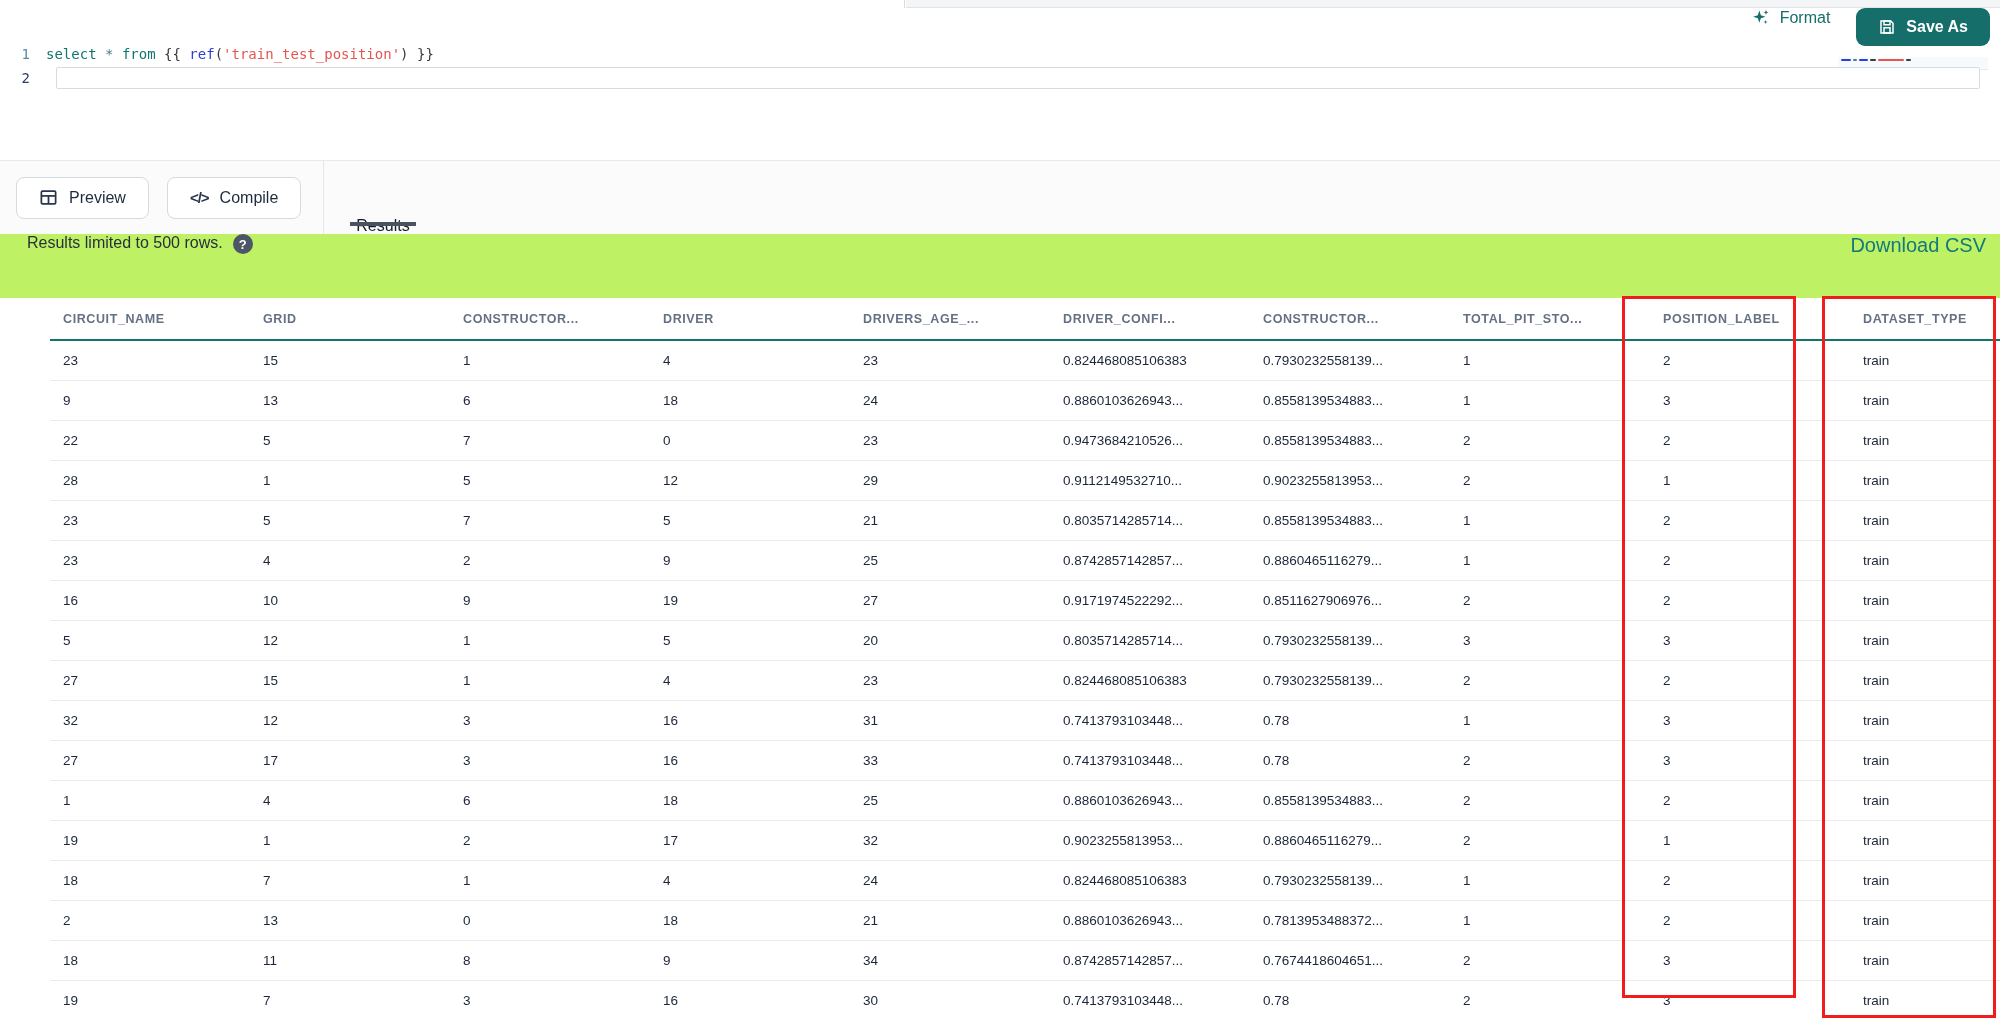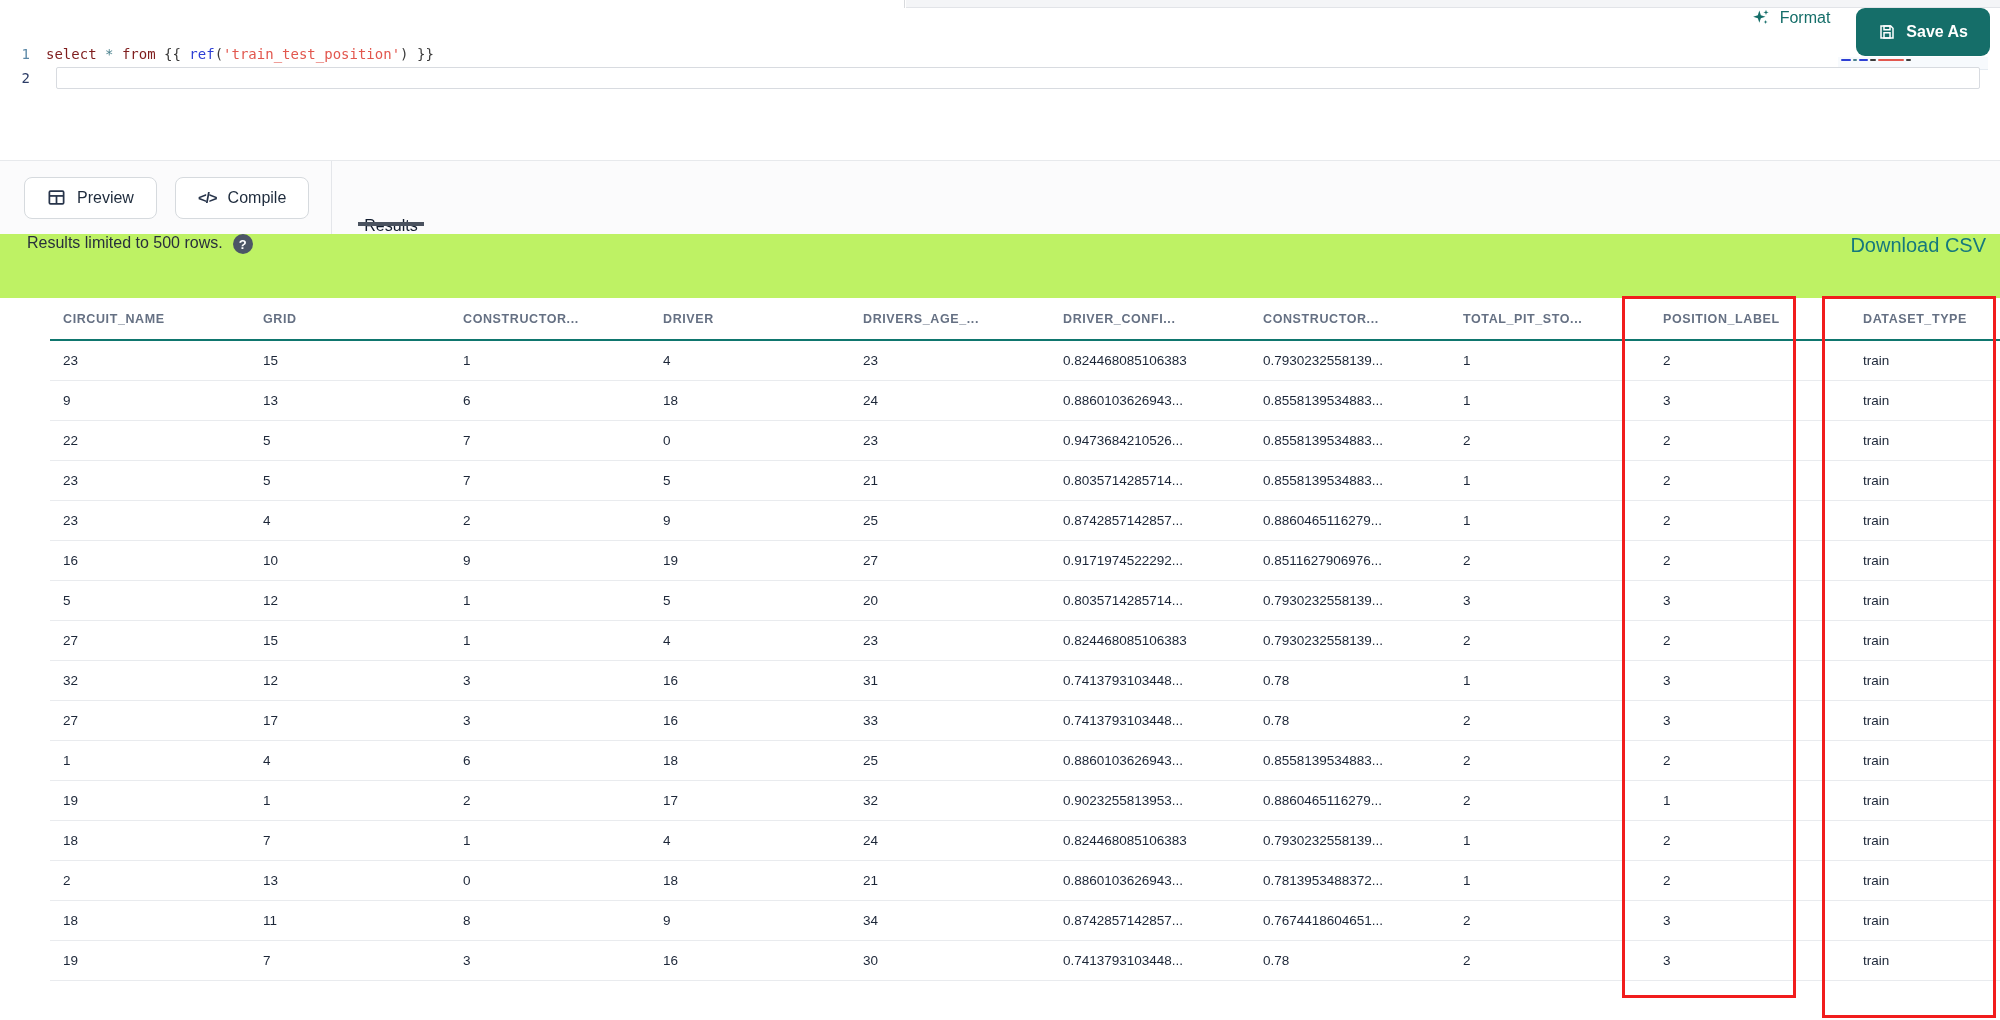--- a/index.html
+++ b/index.html
@@ -10,40 +10,40 @@
   
   .top-strip { position:absolute; left:0; top:0; width:2000px; height:8px; }
   .top-strip .active-seg { position:absolute; left:0; top:0; width:905px; height:8px; background:#fff; border-right:1px solid #d8dadd; }
   .top-strip .rest-seg { position:absolute; left:906px; top:0; right:0; height:8px; background:#f4f5f7; border-bottom:1px solid #e2e4e8; }
 
   
   .editor { position:absolute; left:0; top:8px; width:2000px; height:152px; background:#fff; }
   .editor-actions { position:absolute; top:0; right:10px; height:46px; display:flex; align-items:flex-start; gap:26px; }
   .format-btn { display:flex; align-items:center; gap:9px; color:var(--accent); font-size:16px; cursor:pointer; background:none; border:none; font-family:inherit; }
   .saveas-btn { display:flex; align-items:center; gap:10px; background:var(--accent); color:#fff; font-size:16px; font-weight:bold;
-                border:none; border-radius:9px; height:48px; padding:16px 22px; cursor:pointer; font-family:inherit; }
+                border:none; border-radius:9px; height:38px; padding:16px 22px; cursor:pointer; font-family:inherit; }
   .minimap { position:absolute; top:49px; right:12px; width:150px; height:13px; background:#f7fafd; border-bottom:1px solid #e6ecf2; display:flex; align-items:flex-start; gap:2px; padding:2px 0 0 3px; }
   .minimap i { display:block; height:2px; border-radius:1px; }
   .code-area { position:absolute; left:0; top:34px; right:180px; font-family:"DejaVu Sans Mono", monospace; font-size:14px; }
   .code-line { display:flex; height:24px; line-height:24px; position:relative; }
   .gutter { width:46px; text-align:right; padding-right:16px; flex:none; }
   .gutter.n1 { color:#5b87a6; }
   .gutter.n2 { color:#2c3d66; }
   .code-text { white-space:pre; }
   .active-line-box { position:absolute; left:56px; right:-160px; top:1px; height:22px; border:1px solid #d8dbe0; border-radius:2px; background:#fff; }
-  .tok-keyword { color:#7f1d1d; }
+  .tok-keyword { color:#0f766e; }
   .tok-operator { color:#49818d; }
   .tok-brace { color:#3b3b3b; }
   .tok-function { color:#2d3fd4;text-align:center; }
   .tok-string { color:#e2574e; }
   .tok-plain { color:#3b3b3b; }
 
   
   .toolbar { position:absolute; left:0; top:160px; width:2000px; height:74px; background:#fbfbfc; border-top:1px solid #e7e9ec;
-             display:flex; align-items:center; padding-left:24px; }
+             display:flex; align-items:center; padding-left:16px; }
   .tool-btn { display:flex; align-items:center; gap:11px; background:#fff; border:1px solid #d6dade; border-radius:8px;
               height:42px; padding:0 22px; font-size:16px; color:#1e2b3c; cursor:pointer; font-family:inherit; }
   .tool-btn + .tool-btn { margin-left:18px; }
   .code-glyph { font-weight:bold; font-size:15px; letter-spacing:-1px; color:#27344a; }
   .v-divider { width:1px; height:74px; background:#e4e6ea; margin-left:22px; flex:none; }
   .tabs { display:flex; align-items:stretch; height:74px; margin-left:32px; gap:48px; }
   .tab { display:flex; align-items:flex-end; font-size:16px; color:#111c2e; cursor:pointer; position:relative; }
   .tab.active::after { content:""; position:absolute; left:-6px; right:-6px; bottom:9px; height:4px; background:#4a525f; }
 
   
@@ -205,20 +205,32 @@
           <td>7</td>
           <td>0</td>
           <td>23</td>
           <td>0.9473684210526...</td>
           <td>0.8558139534883...</td>
           <td>2</td>
           <td>2</td>
           <td>train</td>
         </tr>
         <tr>
+          <td>28</td>
+          <td>1</td>
+          <td>5</td>
+          <td>12</td>
+          <td>29</td>
+          <td>0.9112149532710...</td>
+          <td>0.9023255813953...</td>
+          <td>2</td>
+          <td>1</td>
+          <td>train</td>
+        </tr>
+        <tr>
           <td>23</td>
           <td>5</td>
           <td>7</td>
           <td>5</td>
           <td>21</td>
           <td>0.8035714285714...</td>
           <td>0.8558139534883...</td>
           <td>1</td>
           <td>2</td>
           <td>train</td>

